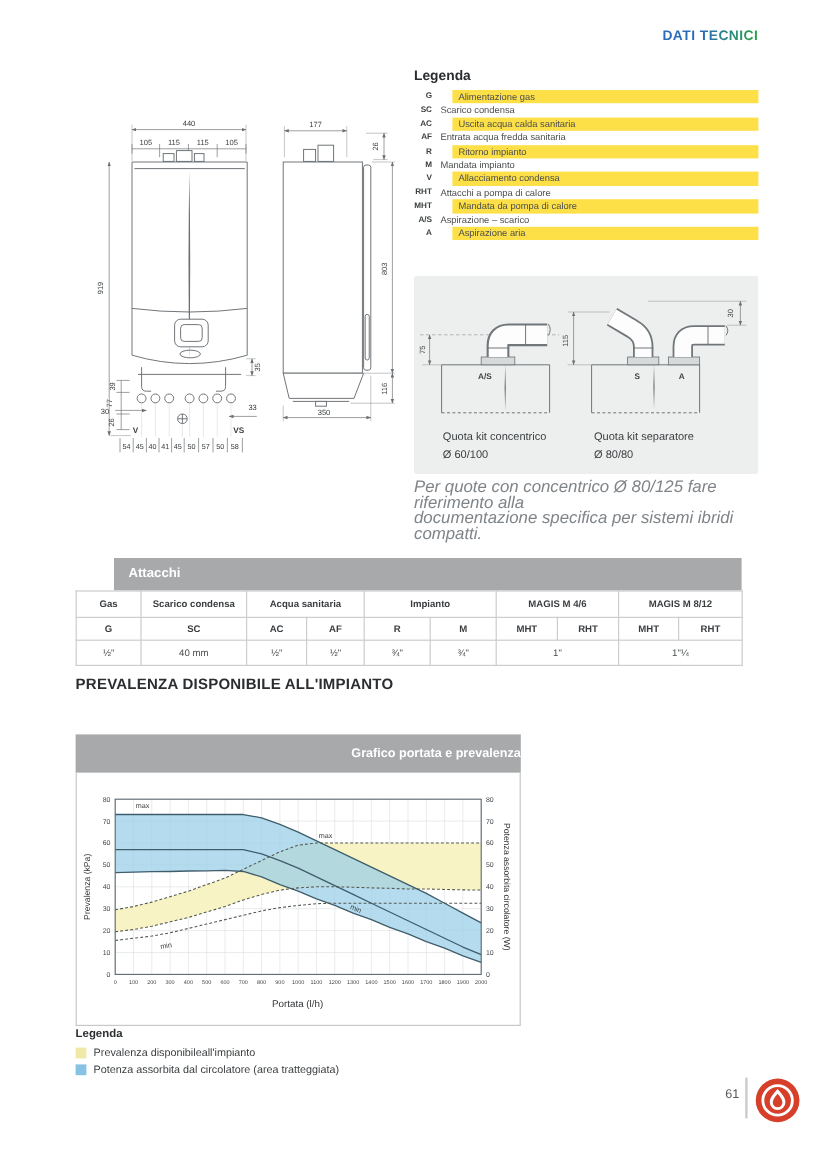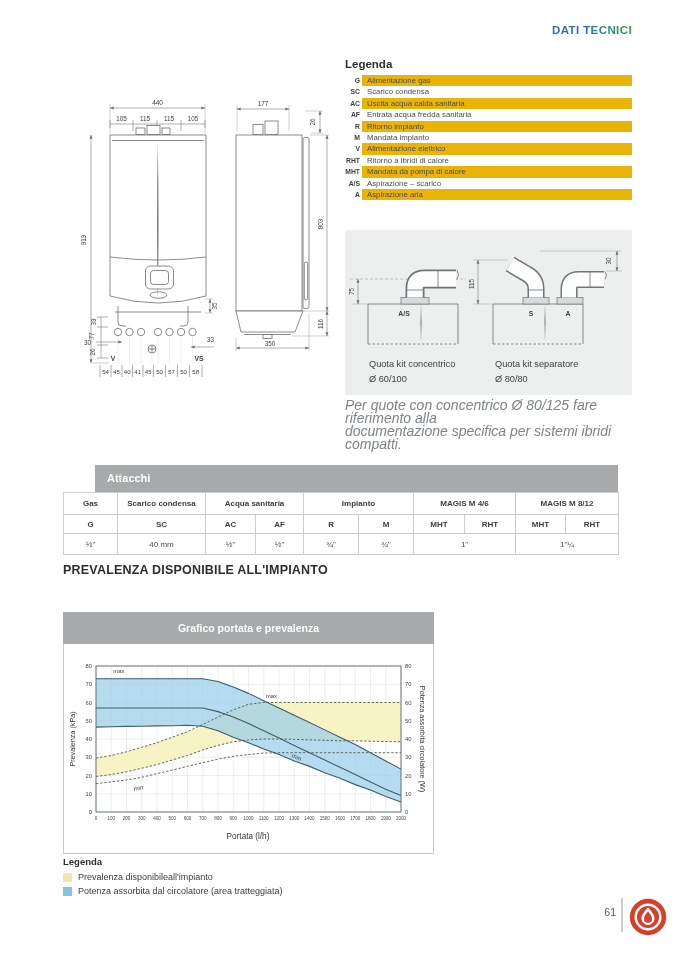--- a/index.html
+++ b/index.html
@@ -13,21 +13,21 @@
     #dati-tecnici{background:linear-gradient(90deg,#2b6cb8 0%,#2b6cb8 40%,#27a343 100%);
       -webkit-background-clip:text;background-clip:text;color:transparent;}
   }
 
   
   #legenda-top{position:absolute;left:345px;top:58px;width:287px;}
   #legenda-top .lg-title{font-size:11.5px;font-weight:bold;color:#2b2e30;margin-bottom:5px;}
   .lg-row{position:relative;height:11.4px;line-height:11.4px;}
   .lg-code{position:absolute;left:0;width:15px;text-align:right;font-size:6.8px;font-weight:bold;color:#3b3e40;}
   .lg-label{position:absolute;left:17px;right:0;padding-left:5px;font-size:7.8px;color:#4a4d4f;}
-  .lg-row.striped .lg-label{background:#eab308;}
+  .lg-row.striped .lg-label{background:#fde047;margin-left:15px;}
 
   
   #boiler-svg{position:absolute;left:60px;top:90px;}
   #kits-svg{position:absolute;left:345px;top:230px;}
   .dim-text{font-size:6.3px;fill:#3c4043;}
   .lbl-text{font-size:6.8px;fill:#3c4043;font-weight:bold;}
   .num-text{font-size:6px;fill:#3c4043;}
   .cap-text{font-size:9.2px;fill:#3b3e40;}
   .outline{stroke:#6b7074;stroke-width:.8;fill:none;}
   .outline-f{stroke:#6b7074;stroke-width:.8;fill:#ffffff;}
@@ -47,21 +47,21 @@
   #attacchi table{border-collapse:collapse;width:555px;table-layout:fixed;}
   #attacchi td{border:1px solid #cbcecd;text-align:center;font-size:8px;color:#3b3e40;}
   #attacchi tr.r1 td{height:19px;font-weight:bold;}
   #attacchi tr.r2 td{height:16px;font-weight:bold;}
   #attacchi tr.r3 td{height:18px;color:#4a4d4f;}
 
   
   #prev-heading{position:absolute;left:63px;top:563px;font-size:12.5px;font-weight:bold;
       color:#2b2e30;letter-spacing:.2px;}
   #chart-box{position:absolute;left:63px;top:612px;width:371px;}
-  #chart-box .gray-bar{height:32px;line-height:32px;text-align:center;font-size:10.5px;}
+  #chart-box .gray-bar{height:32px;line-height:32px;text-align:right;font-size:10.5px;}
   #chart-body{border:1px solid #c6c9c9;border-top:none;background:#fff;}
   .grid{stroke:#dadde0;stroke-width:.5;}
   .plotborder{fill:none;stroke:#5a6770;stroke-width:.9;}
   .xtick{font-size:4.6px;fill:#43474a;}
   .ytick{font-size:5.8px;fill:#43474a;}
   .ann{font-size:6px;fill:#3a3d3f;}
   .s-solid{fill:none;stroke:#3f5d6b;stroke-width:1.1;stroke-linejoin:round;}
   .s-dash{fill:none;stroke:#55584f;stroke-width:.9;stroke-dasharray:2.4,1.8;stroke-linejoin:round;}
   .axis-title{font-size:7.2px;fill:#333638;}
   .axis-title-x{font-size:8.2px;fill:#333638;}
@@ -106,25 +106,25 @@
     <div class="lg-row striped">
         <span class="lg-code">R</span>
         <span class="lg-label">Ritorno impianto</span>
       </div>
     <div class="lg-row">
         <span class="lg-code">M</span>
         <span class="lg-label">Mandata impianto</span>
       </div>
     <div class="lg-row striped">
         <span class="lg-code">V</span>
-        <span class="lg-label">Alimentazione elettrico</span>
+        <span class="lg-label">Allacciamento condensa</span>
       </div>
     <div class="lg-row">
         <span class="lg-code">RHT</span>
-        <span class="lg-label">Ritorno a ibridi di calore</span>
+        <span class="lg-label">Attacchi a pompa di calore</span>
       </div>
     <div class="lg-row striped">
         <span class="lg-code">MHT</span>
         <span class="lg-label">Mandata da pompa di calore</span>
       </div>
     <div class="lg-row">
         <span class="lg-code">A/S</span>
         <span class="lg-label">Aspirazione – scarico</span>
       </div>
     <div class="lg-row striped">

